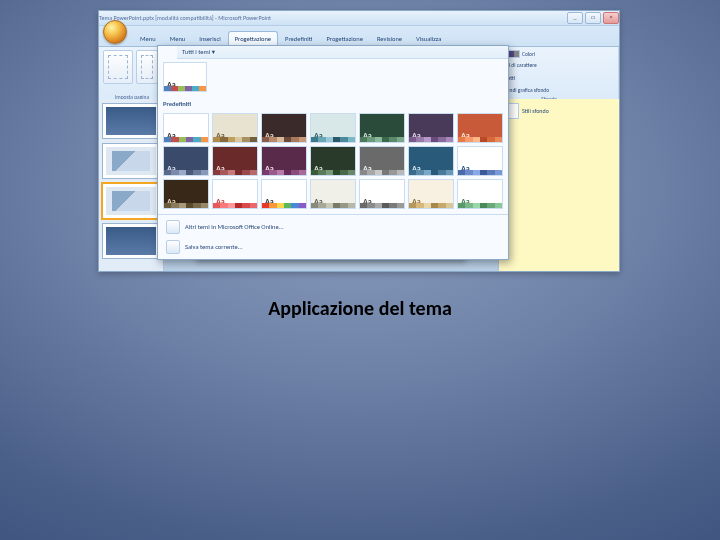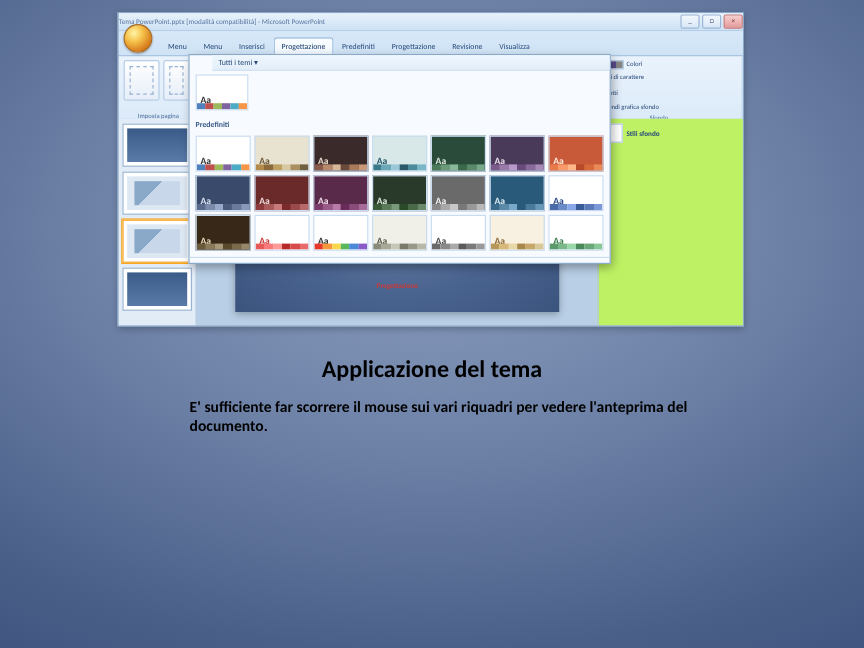--- a/index.html
+++ b/index.html
@@ -247,25 +247,25 @@
     position: absolute; left: 28px; top: 10px; width: 200px; height: 96px;
     background: #d6e4f2;
     border: 1px solid #fff3;
   }
   .canvas-slide .cs-caption {
     position: absolute; left: 0; right: 0; bottom: 18px;
     text-align: center; font-size: 6px; color: #c83a3a; font-weight: bold;
   }
   .task-pane {
     width: 112px;
-    background: #bef264;
+    background: #fef9c3;
     border-left: 1px solid #b0c6df;
     padding: 4px;
     font-size: 6px; color: #2a4a7a;
-    display: flex; flex-direction: column; gap: 3px; font-weight: bold;
+    display: flex; flex-direction: column; gap: 3px;
   }
   .tp-row { display: flex; align-items: center; gap: 3px; }
   .tp-sw { width: 14px; height: 14px; border: 1px solid #b8cee6; background: #fff; }
   
   .heading {
     position: absolute;
     left: 0; right: 0;
     top: 296px;
     text-align: center;
     color: #000;
@@ -629,21 +629,28 @@
               <span style="background: rgb(90, 154, 106);"></span>
               <span style="background: rgb(122, 184, 138);"></span>
               <span style="background: rgb(152, 216, 168);"></span>
               <span style="background: rgb(74, 138, 90);"></span>
               <span style="background: rgb(106, 168, 122);"></span>
               <span style="background: rgb(136, 200, 152);"></span>
             </div>
           </div>
         </div>
       <div class="gal-footer">
+        <div class="gal-footer-item">
+            <div class="mini-icon"></div>
+            <span>Altri temi in Microsoft Office Online...</span>
+          </div>
+        <div class="gal-footer-item">
+            <div class="mini-icon"></div>
+            <span>Salva tema corrente...</span>
+          </div>
       </div>
     </div>
 
   </div>
 
   <div class="heading">Applicazione del tema</div>
-  <div class="body-text">E' sufficiente far scorrere il mouse sui vari riquadri per vedere l'anteprima del documento.</div>
 
 </div>
 
 </body></html>

